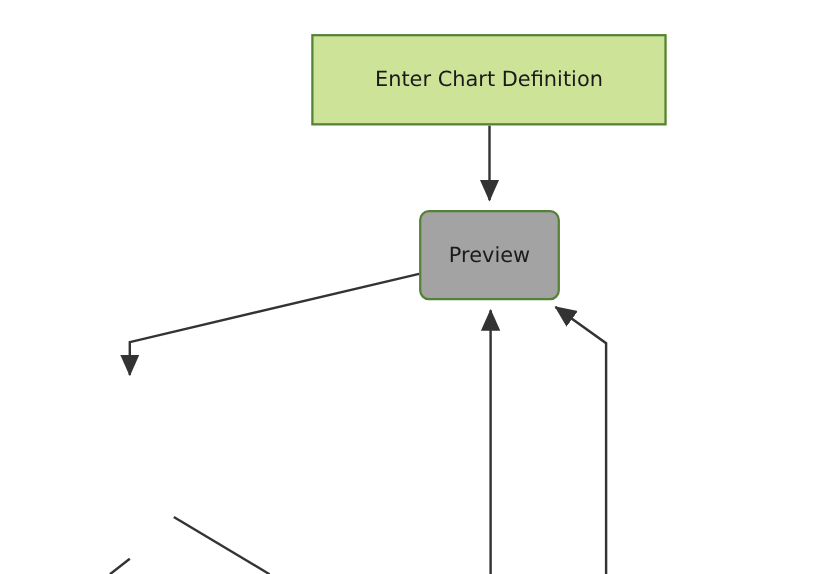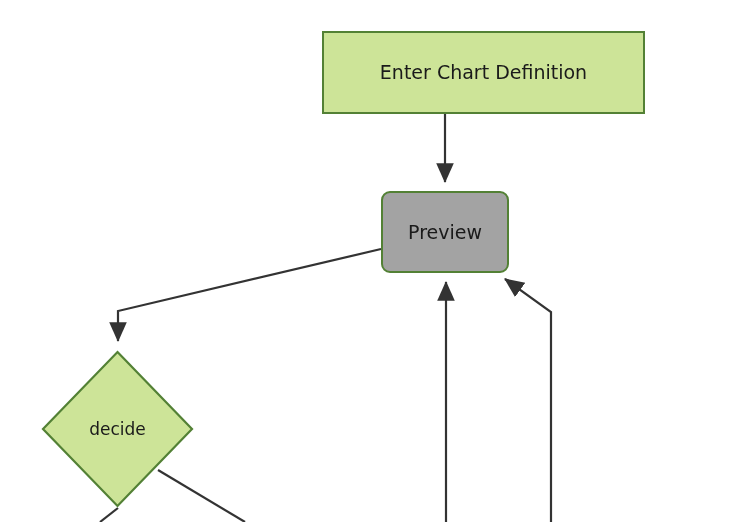--- a/index.html
+++ b/index.html
@@ -45,21 +45,20 @@
   }
   .node-label {
     line-height: 1.1;
     white-space: nowrap;
   }
   #node-enter-chart-definition {
     left: 283px;
     top: 31px;
     width: 323px;
     height: 83px;
-    margin-left: 39px;
   }
   #node-enter-chart-definition .node-label {
     font-size: 19px;
   }
   #node-preview {
     left: 381px;
     top: 191px;
     width: 128px;
     height: 82px;
   }
@@ -112,20 +111,14 @@
   </svg>
 
   <div class="node node-rect" id="node-enter-chart-definition">
     <span class="node-label">Enter Chart Definition</span>
   </div>
 
   <div class="node node-round" id="node-preview">
     <span class="node-label">Preview</span>
   </div>
 
-  <div class="node" id="node-decide">
-    <svg class="diamond-shape" width="153" height="158" viewBox="0 0 153 158" xmlns="http://www.w3.org/2000/svg">
-      <polygon points="76.5,2 151,79 76.5,156 2,79" fill="#cde498" stroke="#538135" stroke-width="2.2"></polygon>
-    </svg>
-    <span class="node-label">decide</span>
-  </div>
 
 </div>
 
 </body></html>

